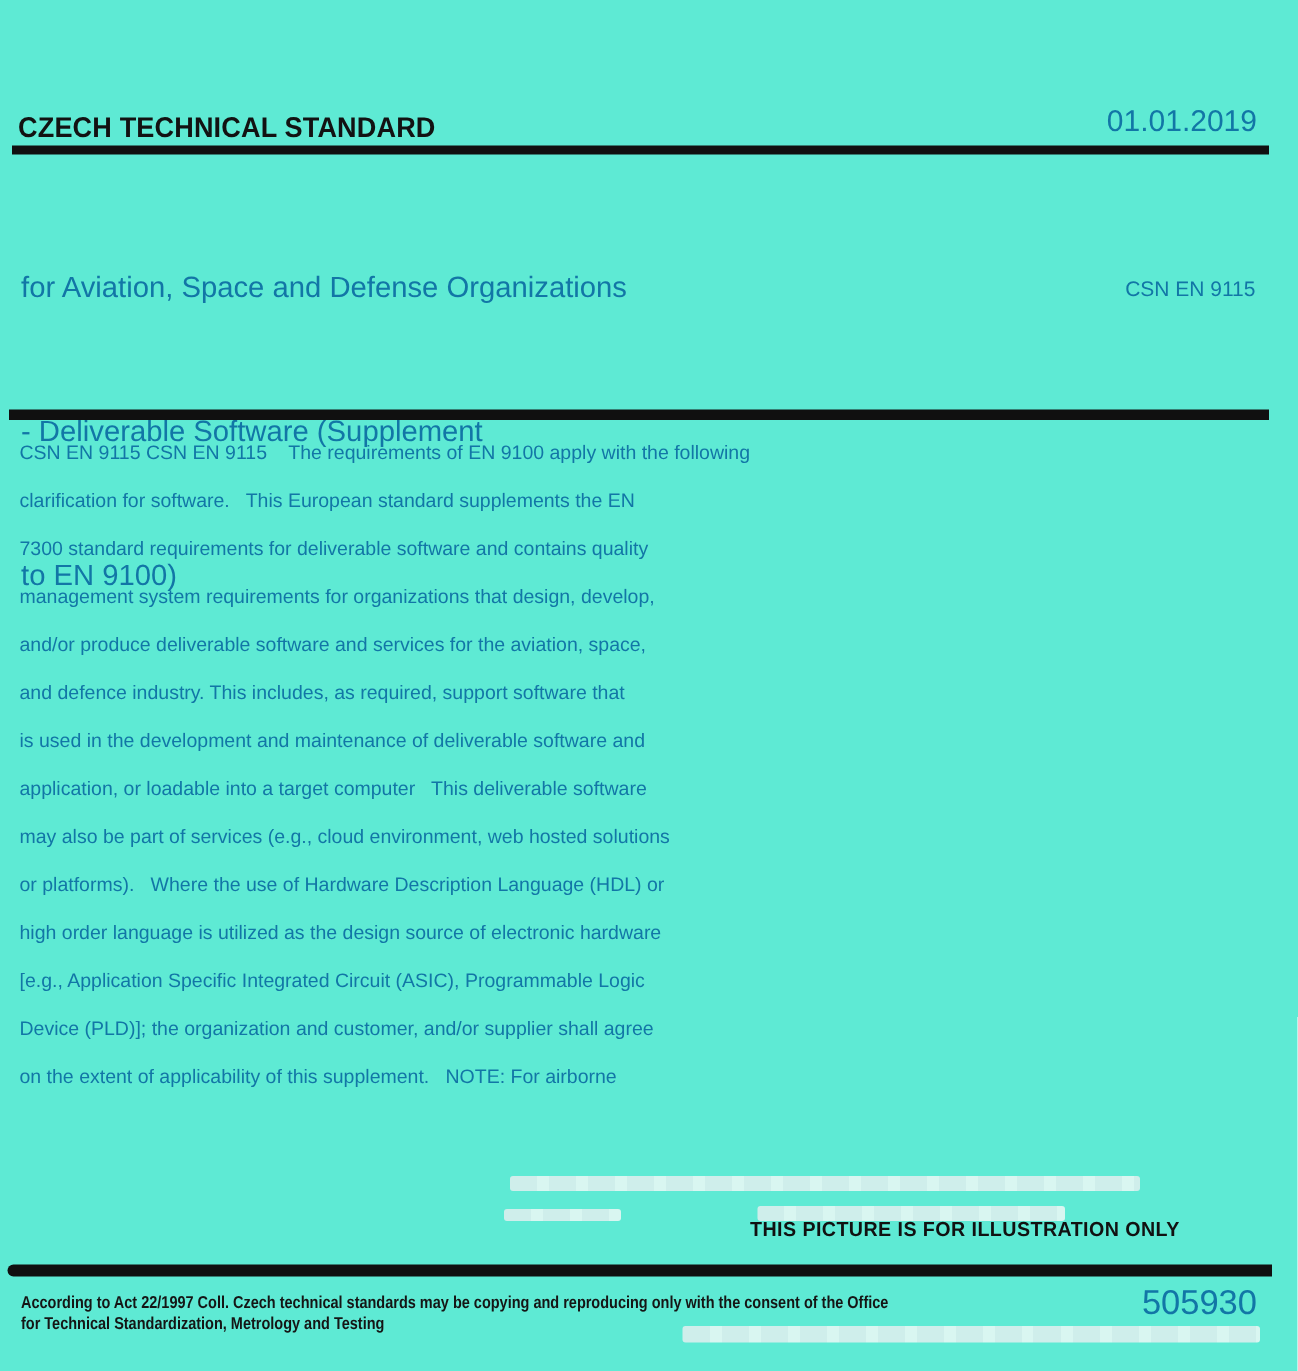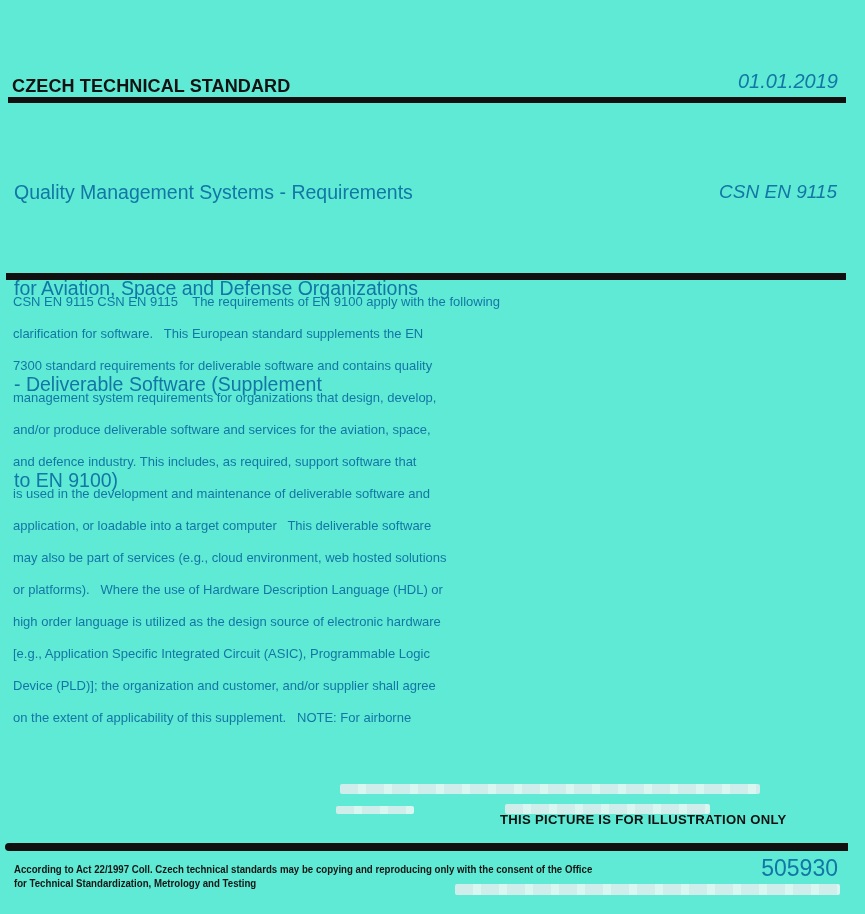--- a/index.html
+++ b/index.html
@@ -24,39 +24,38 @@
     transform-origin: left top;
     white-space: pre;
   }
   .issue-date {
     position: absolute;
     right: 27px;
     top: 70px;
     font-size: 20px;
     color: #1276a6;
     white-space: pre;
-    font-style: italic;
   }
   .rule { position: absolute; background: #101010; }
   .rule-top    { left: 8px;  top: 97px;  width: 838px; height: 6px; }
   .rule-middle { left: 6px;  top: 273px; width: 840px; height: 7px; }
   .rule-bottom { left: 5px;  top: 843px; width: 843px; height: 8px; border-radius: 4px 0 0 4px; }
 
   
   .title-block {
     position: absolute;
     left: 14px;
     top: 112px;
     right: 28px;
     display: flex;
     justify-content: space-between;
     color: #1276a6;
   }
   .title-lines { font-size: 19.5px; line-height: 32px; white-space: pre; }
-  .code-lines  { font-size: 19px; line-height: 32px; text-align: right; white-space: pre; font-style: italic; }
+  .code-lines  { font-size: 14px; line-height: 32px; text-align: right; white-space: pre; }
 
   
   .body-text {
     position: absolute;
     left: 13px;
     top: 286px;
     color: #1276a6;
     font-size: 13px;
     line-height: 32px;
   }
@@ -117,21 +116,20 @@
 
 <div class="page">
 
   <div class="header-title">CZECH TECHNICAL STANDARD</div>
   <div class="issue-date">01.01.2019</div>
 
   <div class="rule rule-top"></div>
 
   <div class="title-block">
     <div class="title-lines">
-      <div class="title-line">Quality Management Systems - Requirements</div>
       <div class="title-line">for Aviation, Space and Defense Organizations</div>
       <div class="title-line">- Deliverable Software (Supplement</div>
       <div class="title-line">to EN 9100)</div>
     </div>
     <div class="code-lines">
       <div>CSN EN 9115</div>
     </div>
   </div>
 
   <div class="rule rule-middle"></div>

